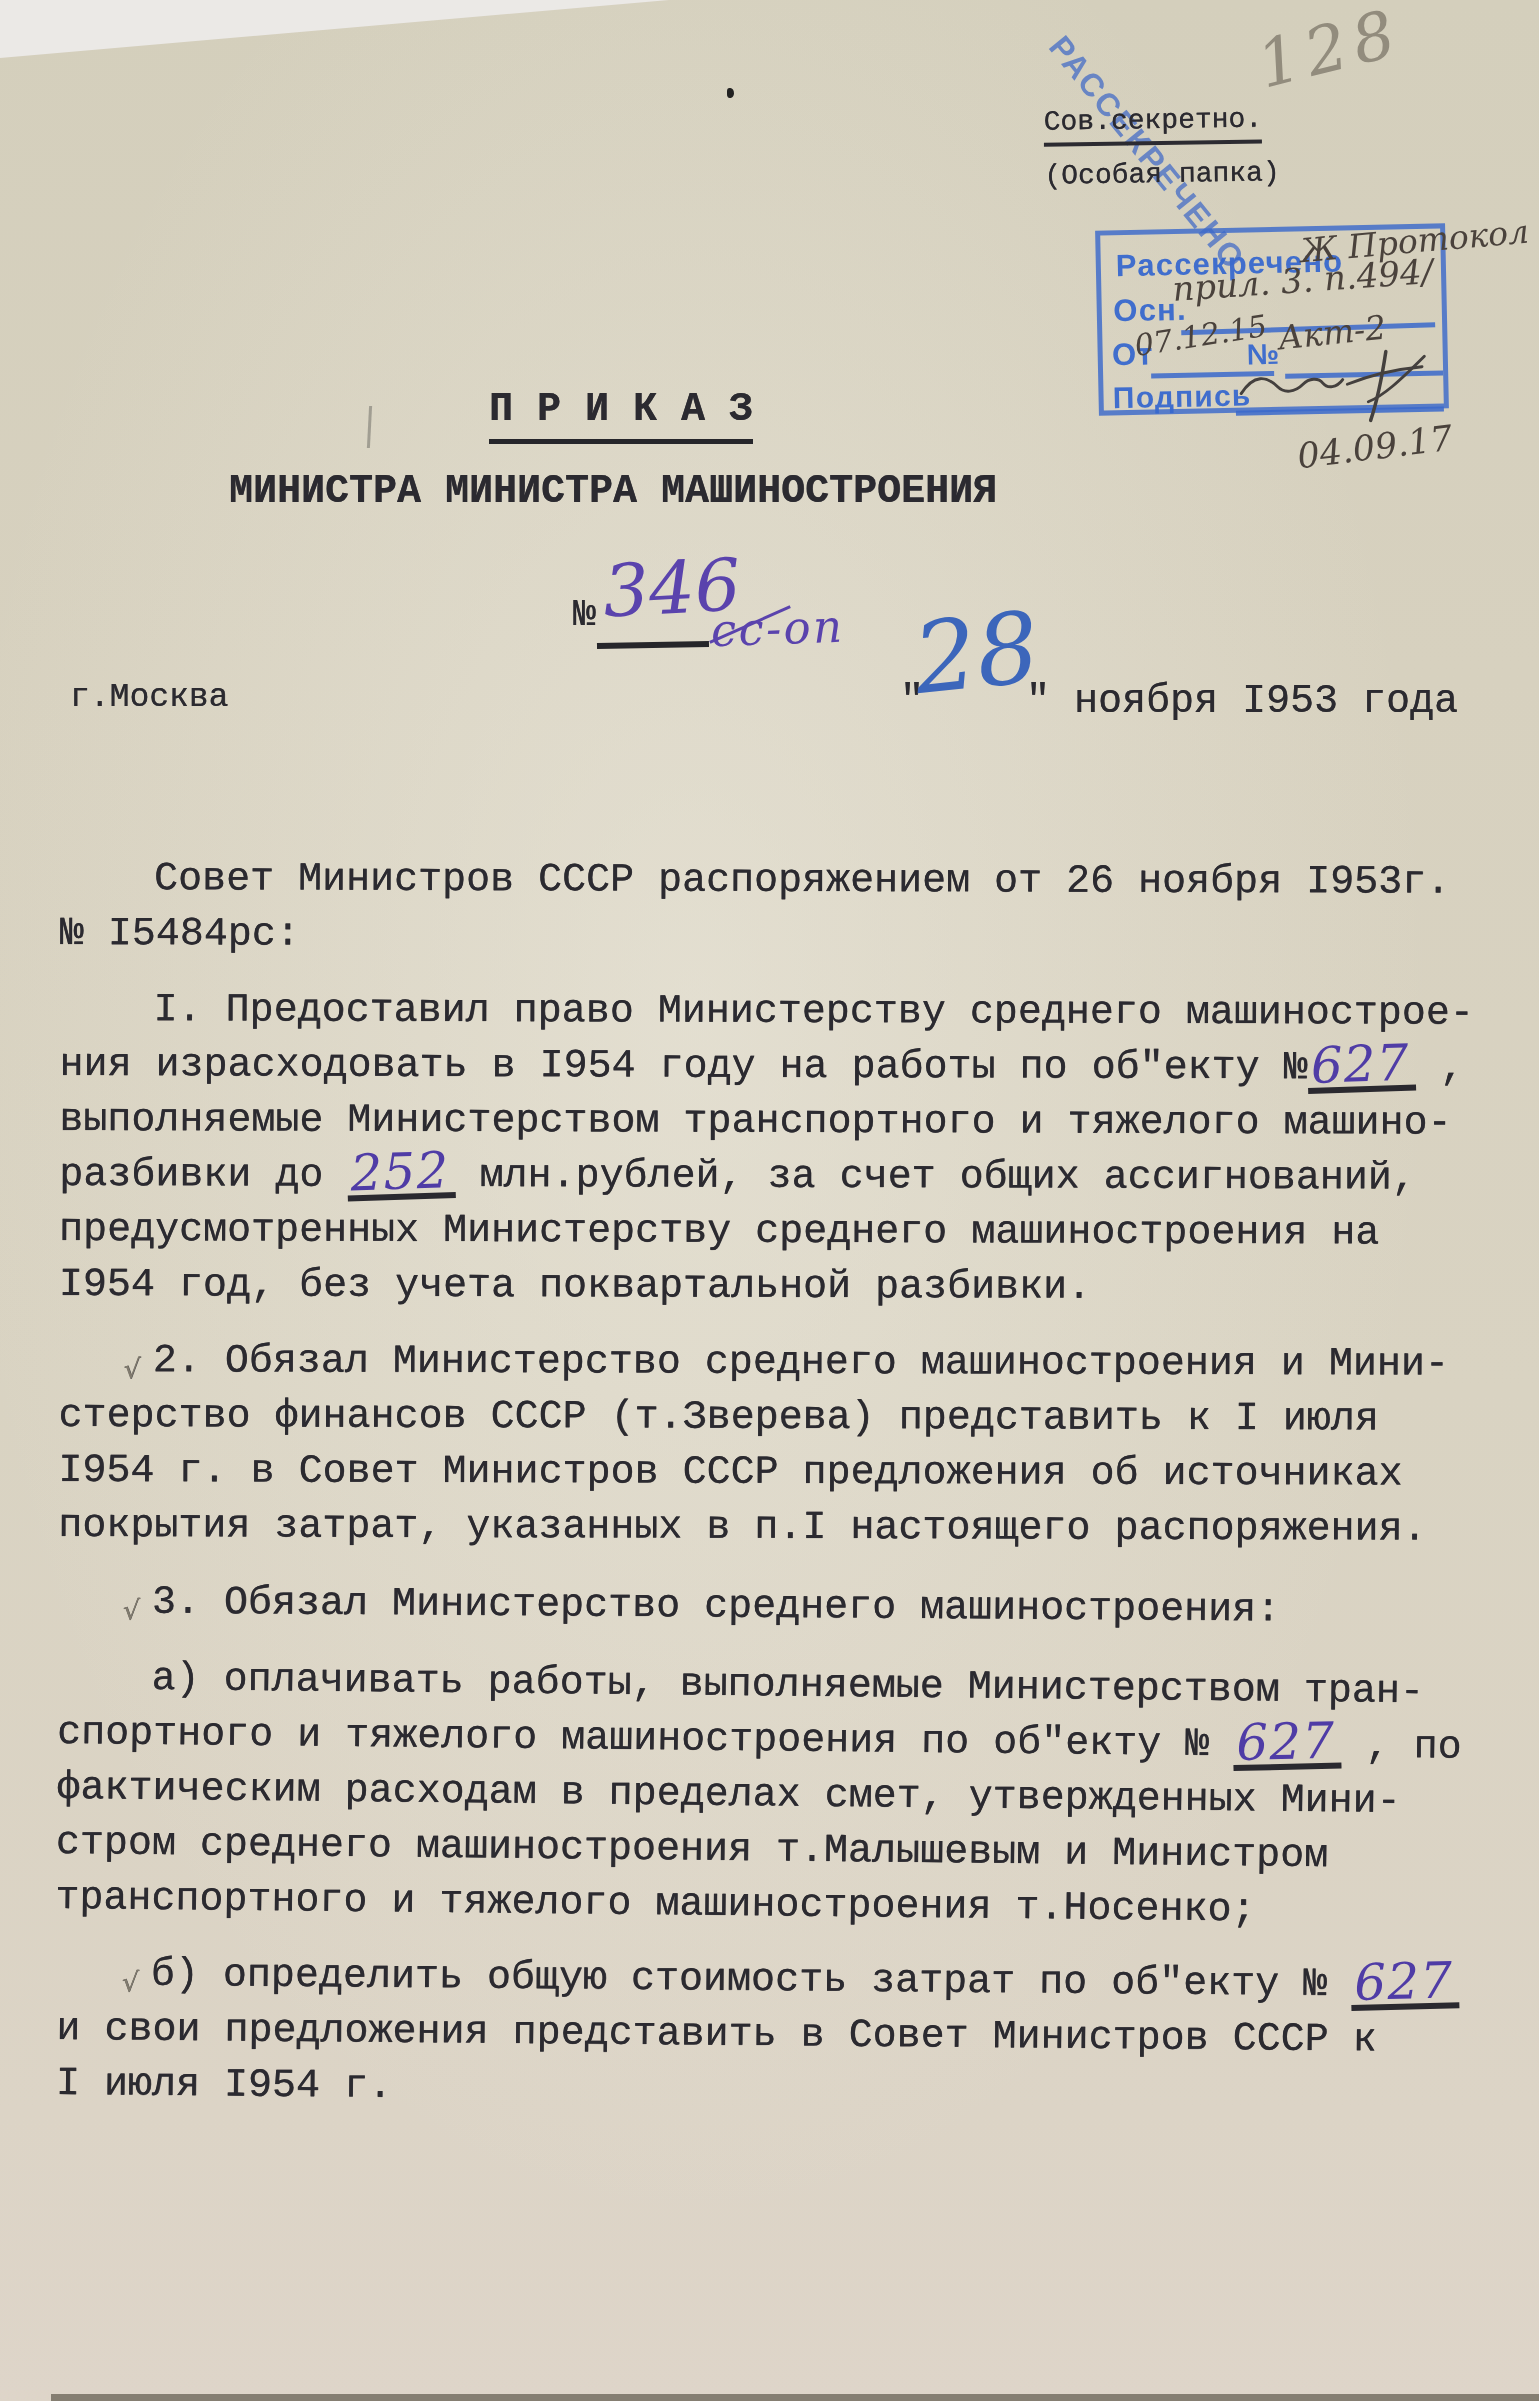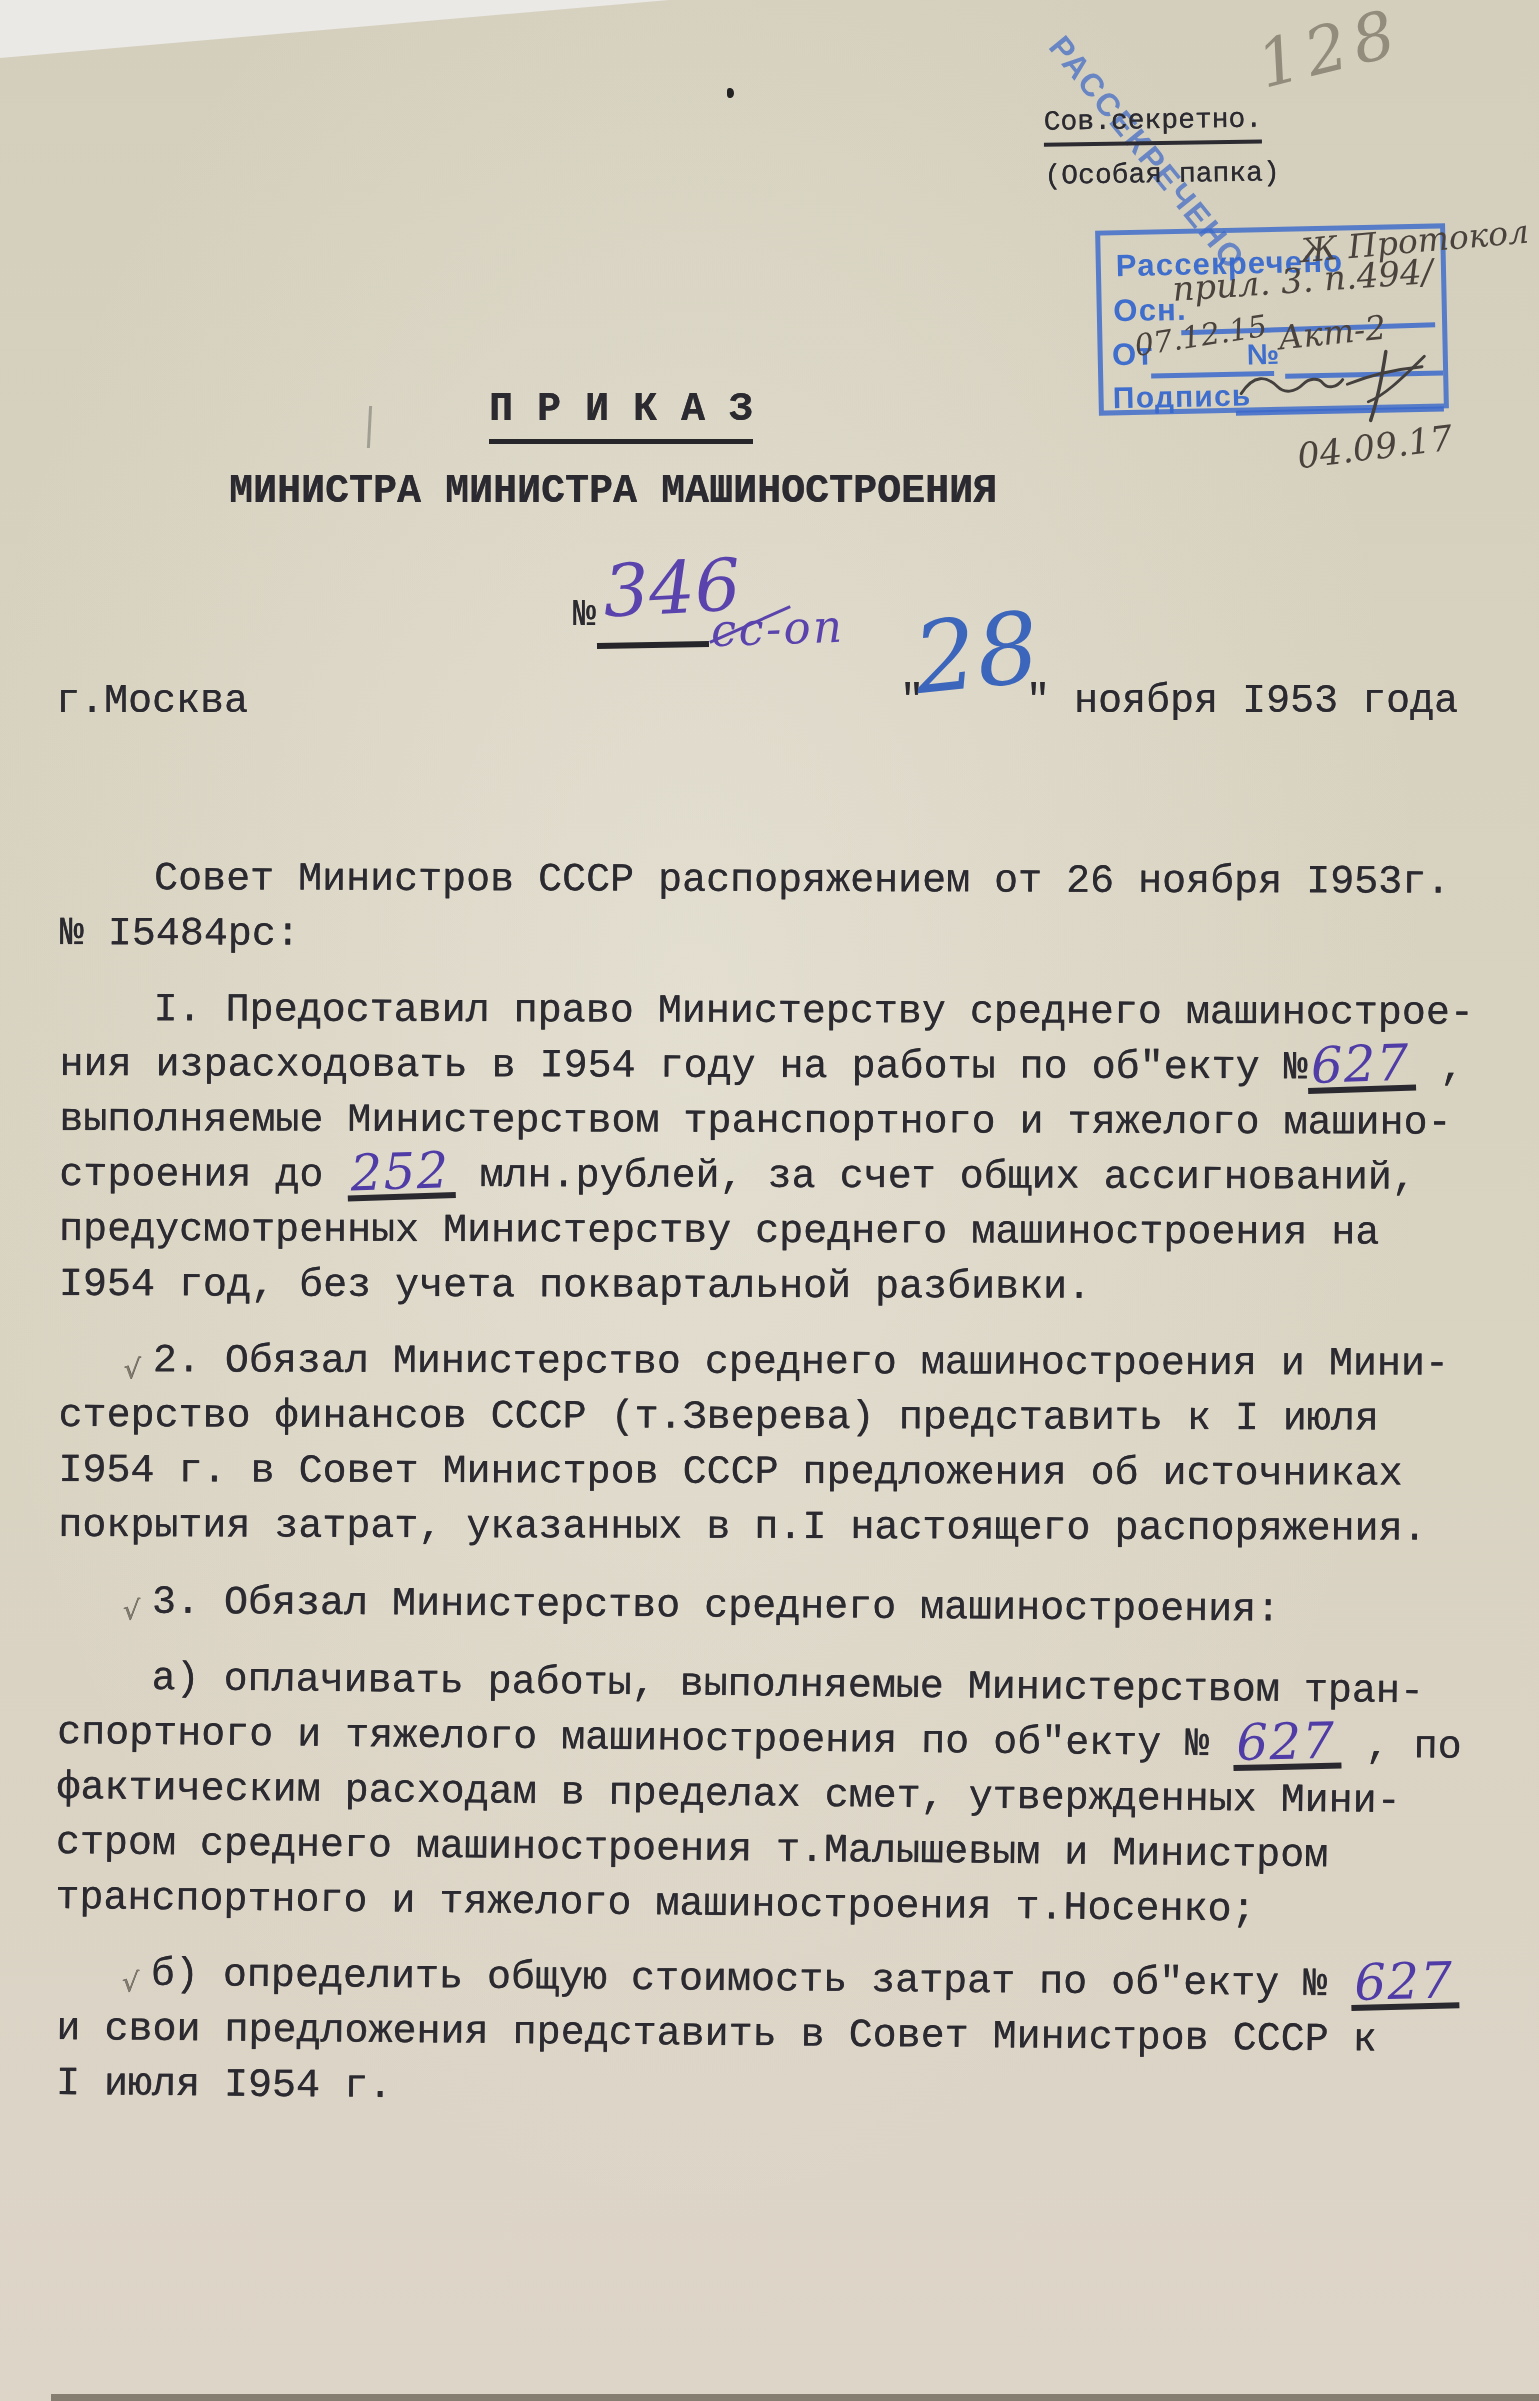--- a/index.html
+++ b/index.html
@@ -68,21 +68,21 @@
   .title .ul { display:inline-block; border-bottom:5.2px solid #26262b; padding-bottom:7px; }
   .subtitle { left:229px; top:469px; font-size:40px; font-weight:bold; white-space:nowrap; }
 
   .num-sign { left:573px; top:593px; font-size:38px; }
   .num-uline { left:597px; top:642px; width:112px; height:6.4px; background:#26262a; transform:rotate(-1deg); }
   .violet { font-family:"DejaVu Serif", serif; font-style:italic; color:#5a43ad; white-space:nowrap; }
   .h-num346 { left:603px; top:546px; font-size:72px; transform:rotate(-3deg); }
   .h-numsfx { left:711px; top:602px; font-size:45px; transform:rotate(-2deg); letter-spacing:2.3px; }
   .h-strike { left:706px; top:623px; width:88px; height:2.9px; background:#5a43ad; transform:rotate(-24deg); }
 
-  .city { left:56px; top:679px; font-size:40px; }
+  .city { left:70px; top:679px; font-size:33px; }
   .dq1 { left:900px; top:679px; font-size:40px; }
   .h-day { left:914px; top:596px; font-size:98px; color:#3c66bb; transform:rotate(-6deg); }
   .dq2rest { left:1026px; top:679px; font-size:40px; white-space:nowrap; }
 
   
   .doc-body { left:60px; top:851px; width:1455px; font-size:40px; line-height:55px;
     transform:rotate(0.15deg); transform-origin:0 0; }
   .para { margin-top:21px; }
   .para:first-child { margin-top:0; }
   .para:nth-child(4){ transform:rotate(0.25deg); transform-origin:0 0; }
@@ -156,21 +156,21 @@
 
 <div class="abs doc-body t-block">
     <div class="para">
       <div class="line ind"><span class="typed">Совет Министров СССР распоряжением от 26 ноября I953г.</span></div>
       <div class="line"><span class="typed">№ I5484рс:</span></div>
     </div>
     <div class="para">
       <div class="line ind"><span class="typed">I. Предоставил право Министерству среднего машиностроe-</span></div>
       <div class="line"><span class="typed">ния израсходовать в I954 году на работы по об"екту №</span><span class="hnum">627</span><span class="typed"> ,</span></div>
       <div class="line"><span class="typed">выполняемые Министерством транспортного и тяжелого машино-</span></div>
-      <div class="line"><span class="typed">строения до </span><span class="hnum">252</span><span class="typed"> млн.рублей, за счет общих ассигнований,</span></div>
+      <div class="line"><span class="typed">разбивки до </span><span class="hnum">252</span><span class="typed"> млн.рублей, за счет общих ассигнований,</span></div>
       <div class="line"><span class="typed">предусмотренных Министерству среднего машиностроения на</span></div>
       <div class="line"><span class="typed">I954 год, без учета поквартальной разбивки.</span></div>
     </div>
     <div class="para">
       <div class="line ind"><span class="check">√</span><span class="typed">2. Обязал Министерство среднего машиностроения и Мини-</span></div>
       <div class="line"><span class="typed">стерство финансов СССР (т.Зверева) представить к I июля</span></div>
       <div class="line"><span class="typed">I954 г. в Совет Министров СССР предложения об источниках</span></div>
       <div class="line"><span class="typed">покрытия затрат, указанных в п.I настоящего распоряжения.</span></div>
     </div>
     <div class="para">

